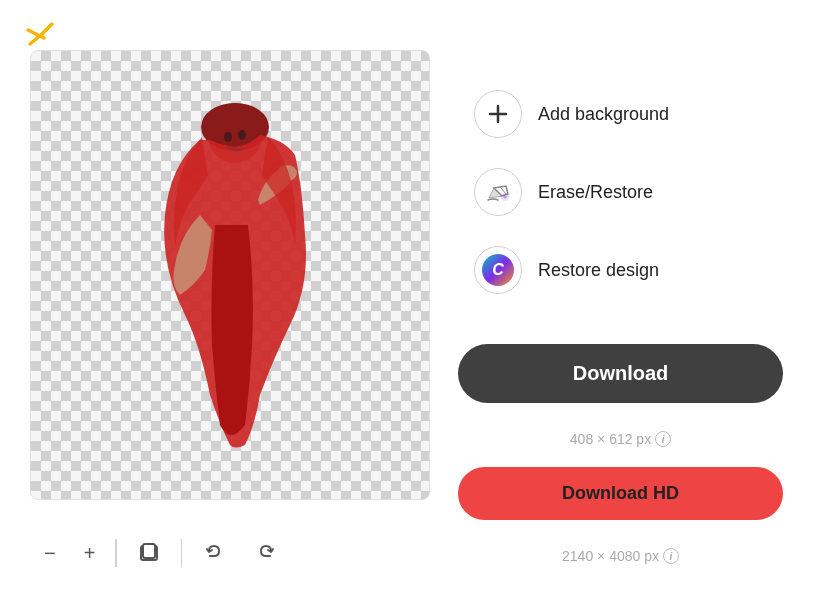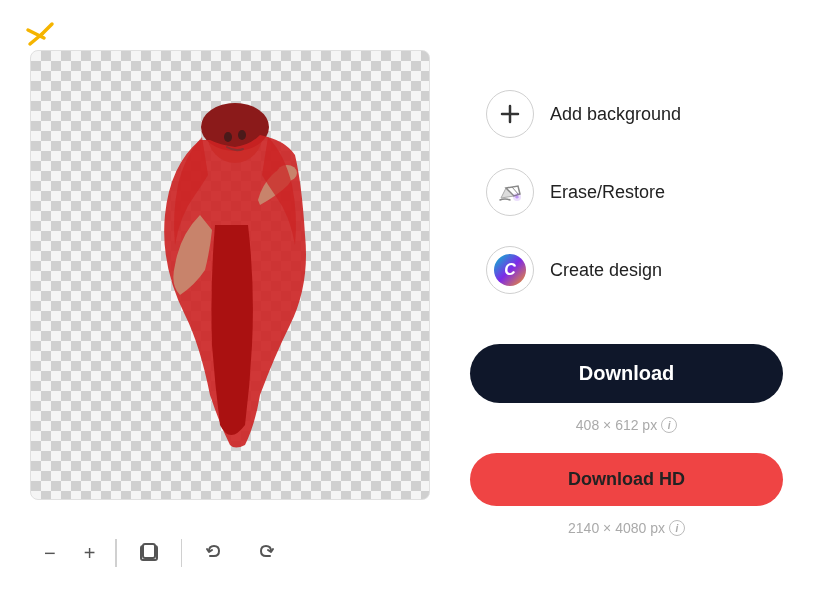--- a/index.html
+++ b/index.html
@@ -20,21 +20,21 @@
       width: 44px;
       height: 44px;
     }
 
     
     .main-container {
       display: flex;
       flex-direction: row;
       align-items: flex-start;
       padding: 50px 30px 20px 30px;
-      gap: 40px;
+      gap: 28px;
       height: 540px;
     }
 
     
     .image-panel {
       width: 400px;
       height: 450px;
       border: 1.5px solid #e0e0e0;
       border-radius: 8px;
       background-image:
@@ -98,38 +98,38 @@
       font-size: 18px;
       font-weight: 500;
       color: #222;
     }
 
     
     .spacer { height: 20px; }
 
     
     .download-btn {
-      background: #0f172a;
+      background: #404040;
       color: #fff;
       border: none;
       border-radius: 50px;
       padding: 18px 0;
       font-size: 20px;
       font-weight: 600;
       cursor: pointer;
       width: 100%;
       text-align: center;
       transition: background 0.15s;
     }
 
     .dimension-text {
       text-align: center;
       color: #aaa;
       font-size: 14px;
-      margin-top: 4px;
+      margin-top: 18px;
       display: flex;
       align-items: flex-start;
       justify-content: center;
       gap: 4px;
     }
 
     .info-icon {
       width: 16px;
       height: 16px;
       border-radius: 50%;
@@ -268,21 +268,21 @@
           <path d="M17 17 Q19 14 21 17 Q19 20 17 17Z" fill="#7d2ae8" opacity="0.4"></path>
         </svg>
       </div>
       <span class="action-btn-label">Erase/Restore</span>
     </button>
 
     <button class="action-btn">
       <div class="action-icon-circle">
         <div class="canva-icon">C</div>
       </div>
-      <span class="action-btn-label">Create design</span>
+      <span class="action-btn-label">Restore design</span>
     </button>
 
     <div class="spacer"></div>
 
     <button class="download-btn">Download</button>
 
     <div class="dimension-text">
       <span>408 × 612 px</span>
       <span class="info-icon">i</span>
     </div>

